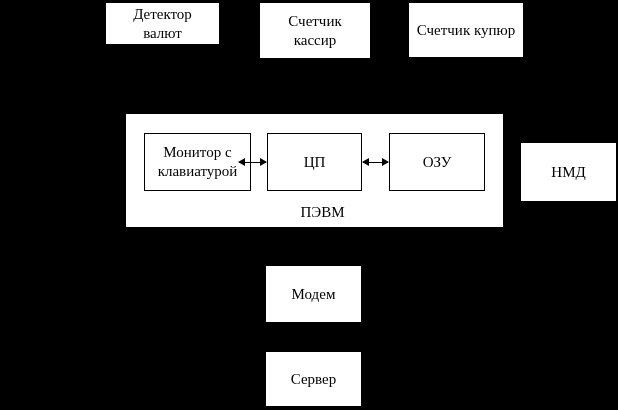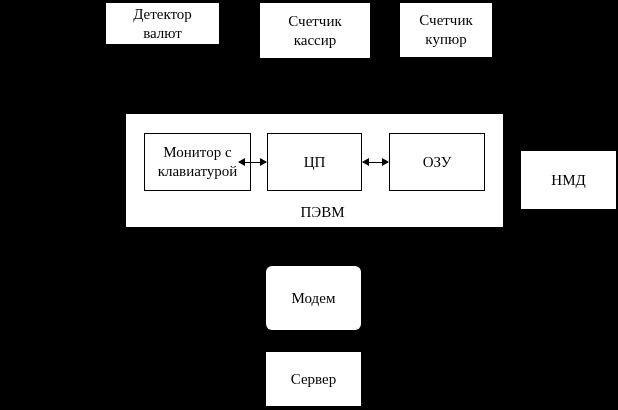--- a/index.html
+++ b/index.html
@@ -53,30 +53,30 @@
   .arrow .head { position: absolute; top: 0; width: 0; height: 0;
     border-top: 4px solid transparent;
     border-bottom: 4px solid transparent;
   }
   .arrow .head-left  { left: 0;  border-right: 7px solid var(--line); }
   .arrow .head-right { right: 0; border-left: 7px solid var(--line); }
 
   
   #node-detector { left: 106px; top: 3px;   width: 113px; height: 41px; }
   #node-cashier  { left: 260px; top: 3px;   width: 110px; height: 55px; }
-  #node-counter  { left: 400px; top: 3px;   width: 92px; height: 54px; align-items: center; }
+  #node-counter  { left: 409px; top: 3px;   width: 114px; height: 54px; align-items: center; }
   #node-printer  { left: 3px;   top: 142px; width: 95px;  height: 58px; }
   #node-pevm     { left: 126px; top: 114px; width: 377px; height: 113px; }
   #node-monitor  { left: 18px;  top: 19px;  width: 107px;  height: 58px; }
   #node-cpu      { left: 141px; top: 19px;  width: 95px;  height: 58px; }
   #node-ram      { left: 263px; top: 19px;  width: 96px;  height: 58px; }
   #arrow-monitor-cpu { left: 112px; top: 44px; width: 29px; }
   #arrow-cpu-ram     { left: 236px; top: 44px; width: 27px; }
-  #node-nmd      { left: 521px; top: 143px; width: 95px;  height: 58px; margin-top: 8px; }
-  #node-modem    { left: 266px; top: 266px; width: 95px;  height: 64px; border-radius: 6px; }
+  #node-nmd      { left: 521px; top: 143px; width: 95px;  height: 58px; }
+  #node-modem    { left: 266px; top: 266px; width: 95px;  height: 56px; }
   #node-server   { left: 266px; top: 352px; width: 95px;  height: 54px; }
 </style>
 </head>
 <body>
 
 <div class="stage">
 
   <div class="box" id="node-detector">
     <span>Детектор</span>
     <span>валют</span>

